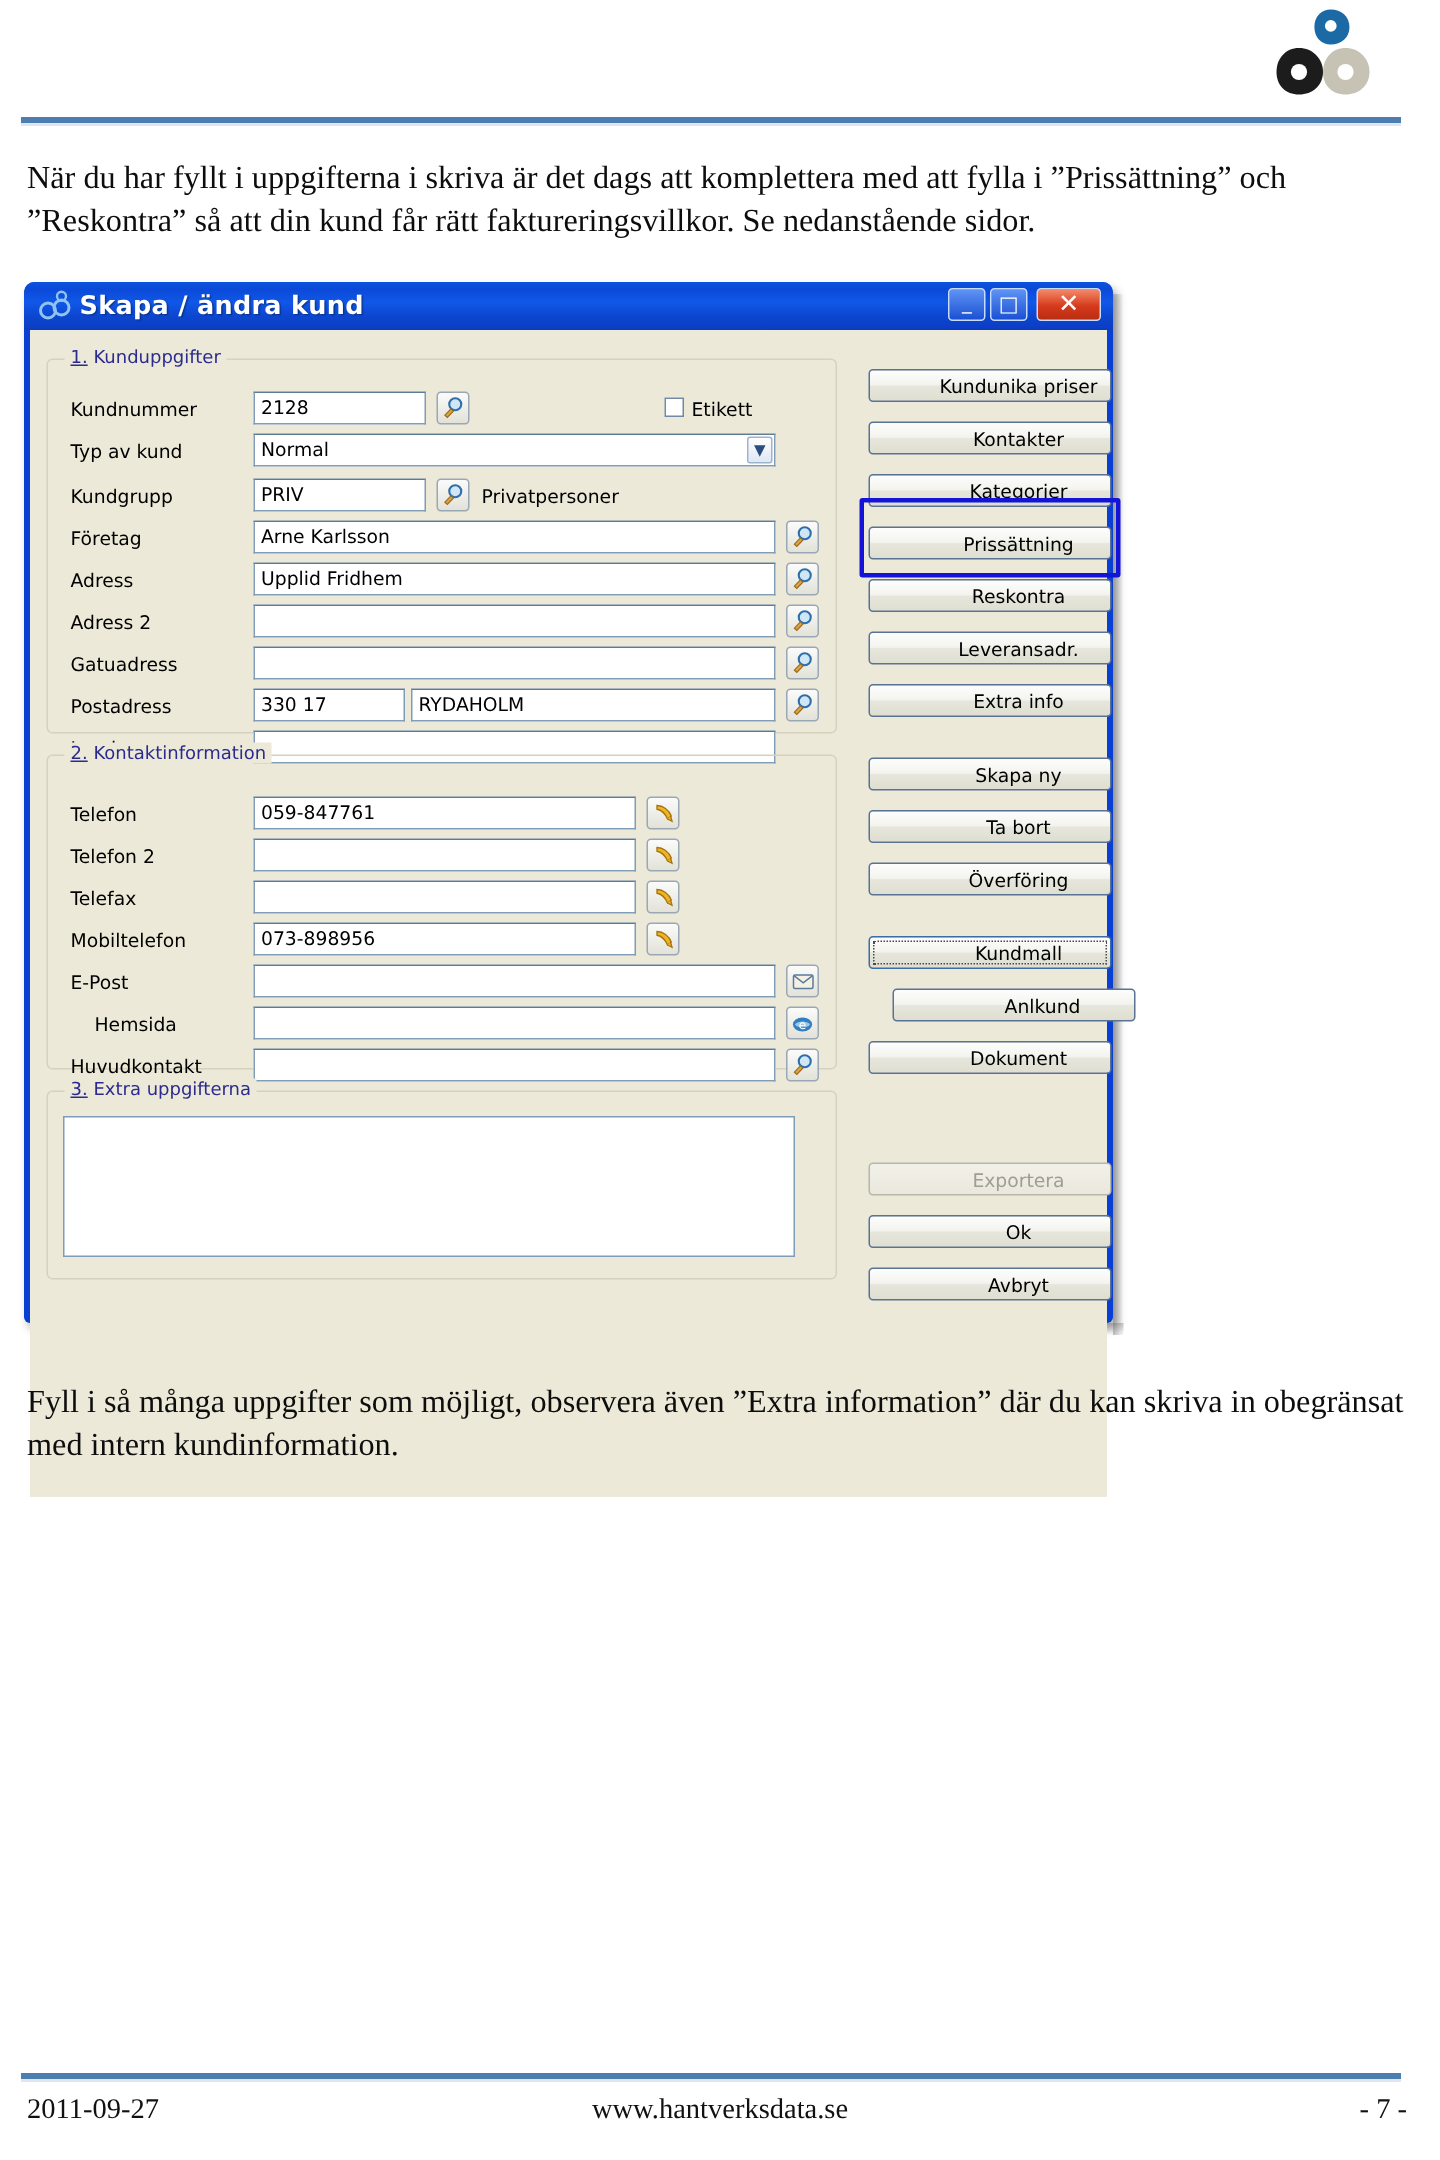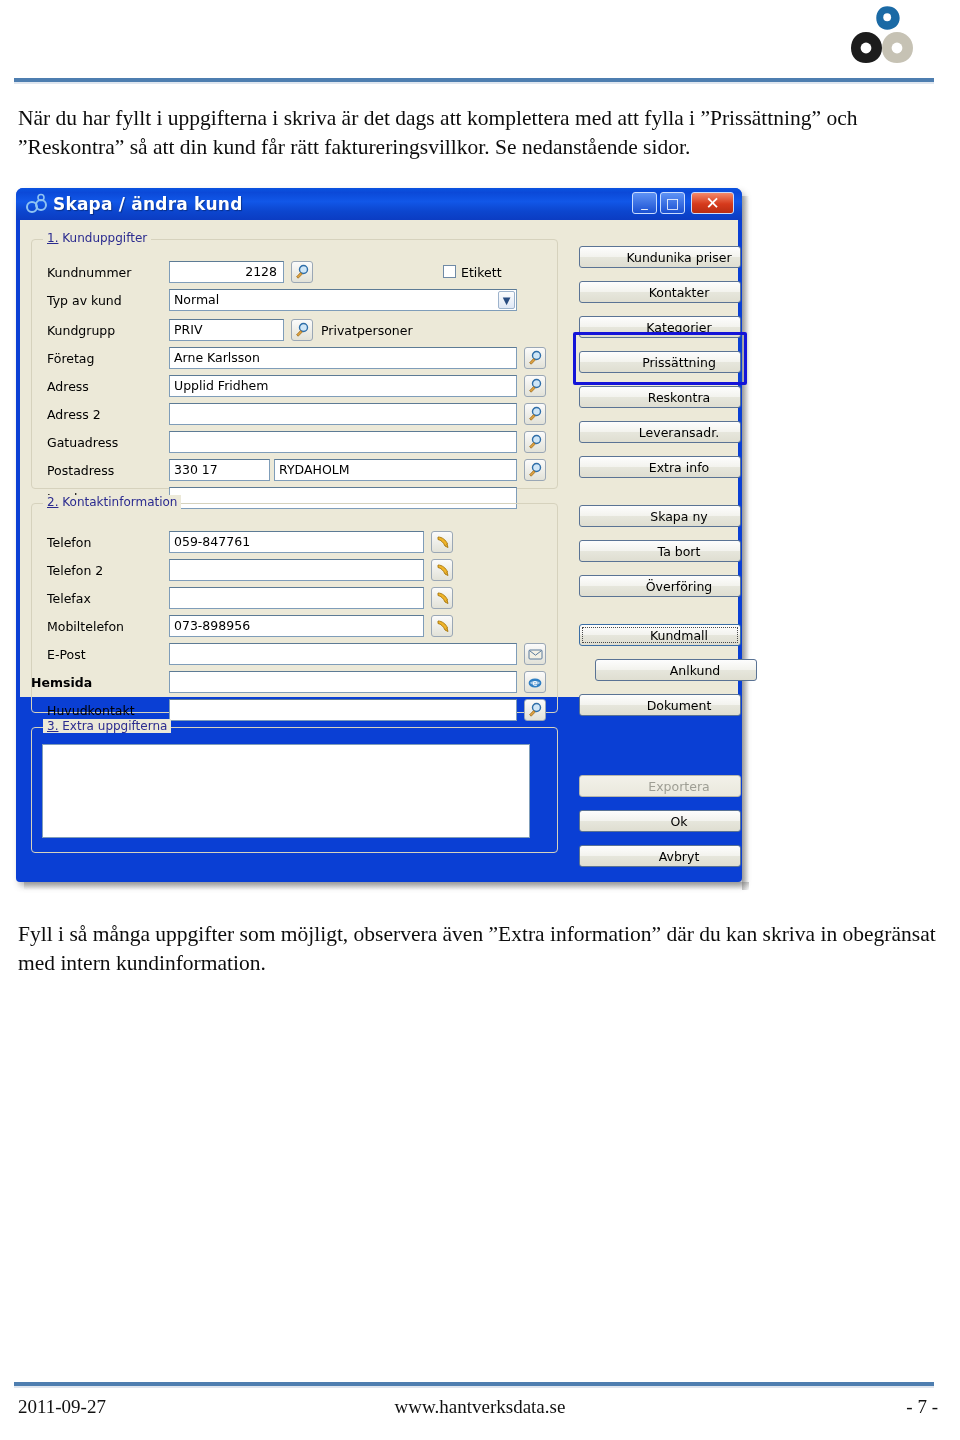--- a/index.html
+++ b/index.html
@@ -60,21 +60,21 @@
   #btn-max{right:57px;background:linear-gradient(to bottom,#5f93f5,#1b51d2);}
   #btn-close{right:8px;width:43px;background:linear-gradient(to bottom,#f48a6a,#d63a1c 55%,#b92d12);}
   .tb-glyph{position:absolute;left:0;top:0;right:0;bottom:0;color:#fff;
     display:flex;align-items:center;justify-content:center;font-size:14px;
     font-family:"DejaVu Sans", sans-serif;}
   #btn-min .tb-glyph{align-items:flex-end;padding-bottom:3px;font-size:13px;}
   #btn-close .tb-glyph{font-size:17px;font-weight:bold;}
 
   
   #client{
-    position:absolute;left:4px;top:32px;width:718px;height:477px;
+    position:absolute;left:4px;top:32px;width:718px;height:778px;
     background:#ece9d8;border:1px solid #ece9d8;box-sizing:border-box;
   }
 
   
   .groupbox{position:absolute;border:1px solid #d6d2bd;border-radius:4px;
             background:transparent;}
   .group-title{
     position:absolute;top:-9px;left:11px;background:#ece9d8;padding:0 4px;
     font-size:12px;color:#2b2b8f;font-family:"DejaVu Sans", sans-serif;
   }
@@ -88,21 +88,21 @@
   .lbl{
     position:absolute;font-size:12.5px;color:#000;
     font-family:"DejaVu Sans", sans-serif;white-space:nowrap;
   }
   .fld{
     position:absolute;background:#ffffff;box-sizing:border-box;
     border:1px solid #7f9db9;border-top-color:#5d7b95;
     font-size:12.5px;color:#000;font-family:"DejaVu Sans", sans-serif;
     line-height:20px;padding:0 4px;height:22px;overflow:hidden;white-space:nowrap;
   }
-  .fld.num{text-align:right;padding-right:6px;}
+  .fld.num{text-align:left;padding-right:6px;}
   .fld.combo{padding-right:22px;}
   .combo-arrow{
     position:absolute;width:17px;height:18px;border-radius:2px;
     background:linear-gradient(to bottom,#fdfdfd,#dfe8f6);
     border:1px solid #9db3cc;box-sizing:border-box;
     display:flex;align-items:center;justify-content:center;
     color:#2a4d80;font-size:10px;font-family:"DejaVu Sans", sans-serif;
   }
 
   
@@ -327,21 +327,21 @@
 
     <div class="lbl" style="left:26px;top:426px;">E-Post</div>
     <div class="fld" style="left:148px;top:422px;width:348px;"></div>
     <div class="iconbtn" style="left:503px;top:422px;">
       <svg width="15" height="13" viewBox="0 0 15 13">
         <rect x="1" y="2" width="13" height="9" rx="1" fill="#f4f1e4" stroke="#5a7b9c" stroke-width="1"></rect>
         <path d="M1.5 2.6 L7.5 7.2 L13.5 2.6" fill="none" stroke="#5a7b9c" stroke-width="1"></path>
       </svg>
     </div>
 
-    <div class="lbl" style="left:10px;top:454px;font-weight:bold;">Hemsida</div>
+    <div class="lbl" style="left:42px;top:454px;">Hemsida</div>
     <div class="fld" style="left:148px;top:450px;width:348px;"></div>
     <div class="iconbtn" style="left:503px;top:450px;">
       <svg width="16" height="16" viewBox="0 0 16 16">
         <ellipse cx="8" cy="9" rx="6.4" ry="4.6" fill="#2f7fc4"></ellipse>
         <path d="M3 8.8 C5 6.4 11 6.4 13 8.8 C12 11.6 4 11.6 3 8.8 Z" fill="#ffffff" opacity=".55"></path>
         <text x="8" y="12" font-size="8" font-family="DejaVu Sans, sans-serif" fill="#ffffff" text-anchor="middle">e</text>
       </svg>
     </div>
 
     <div class="lbl" style="left:26px;top:482px;">Huvudkontakt</div>

